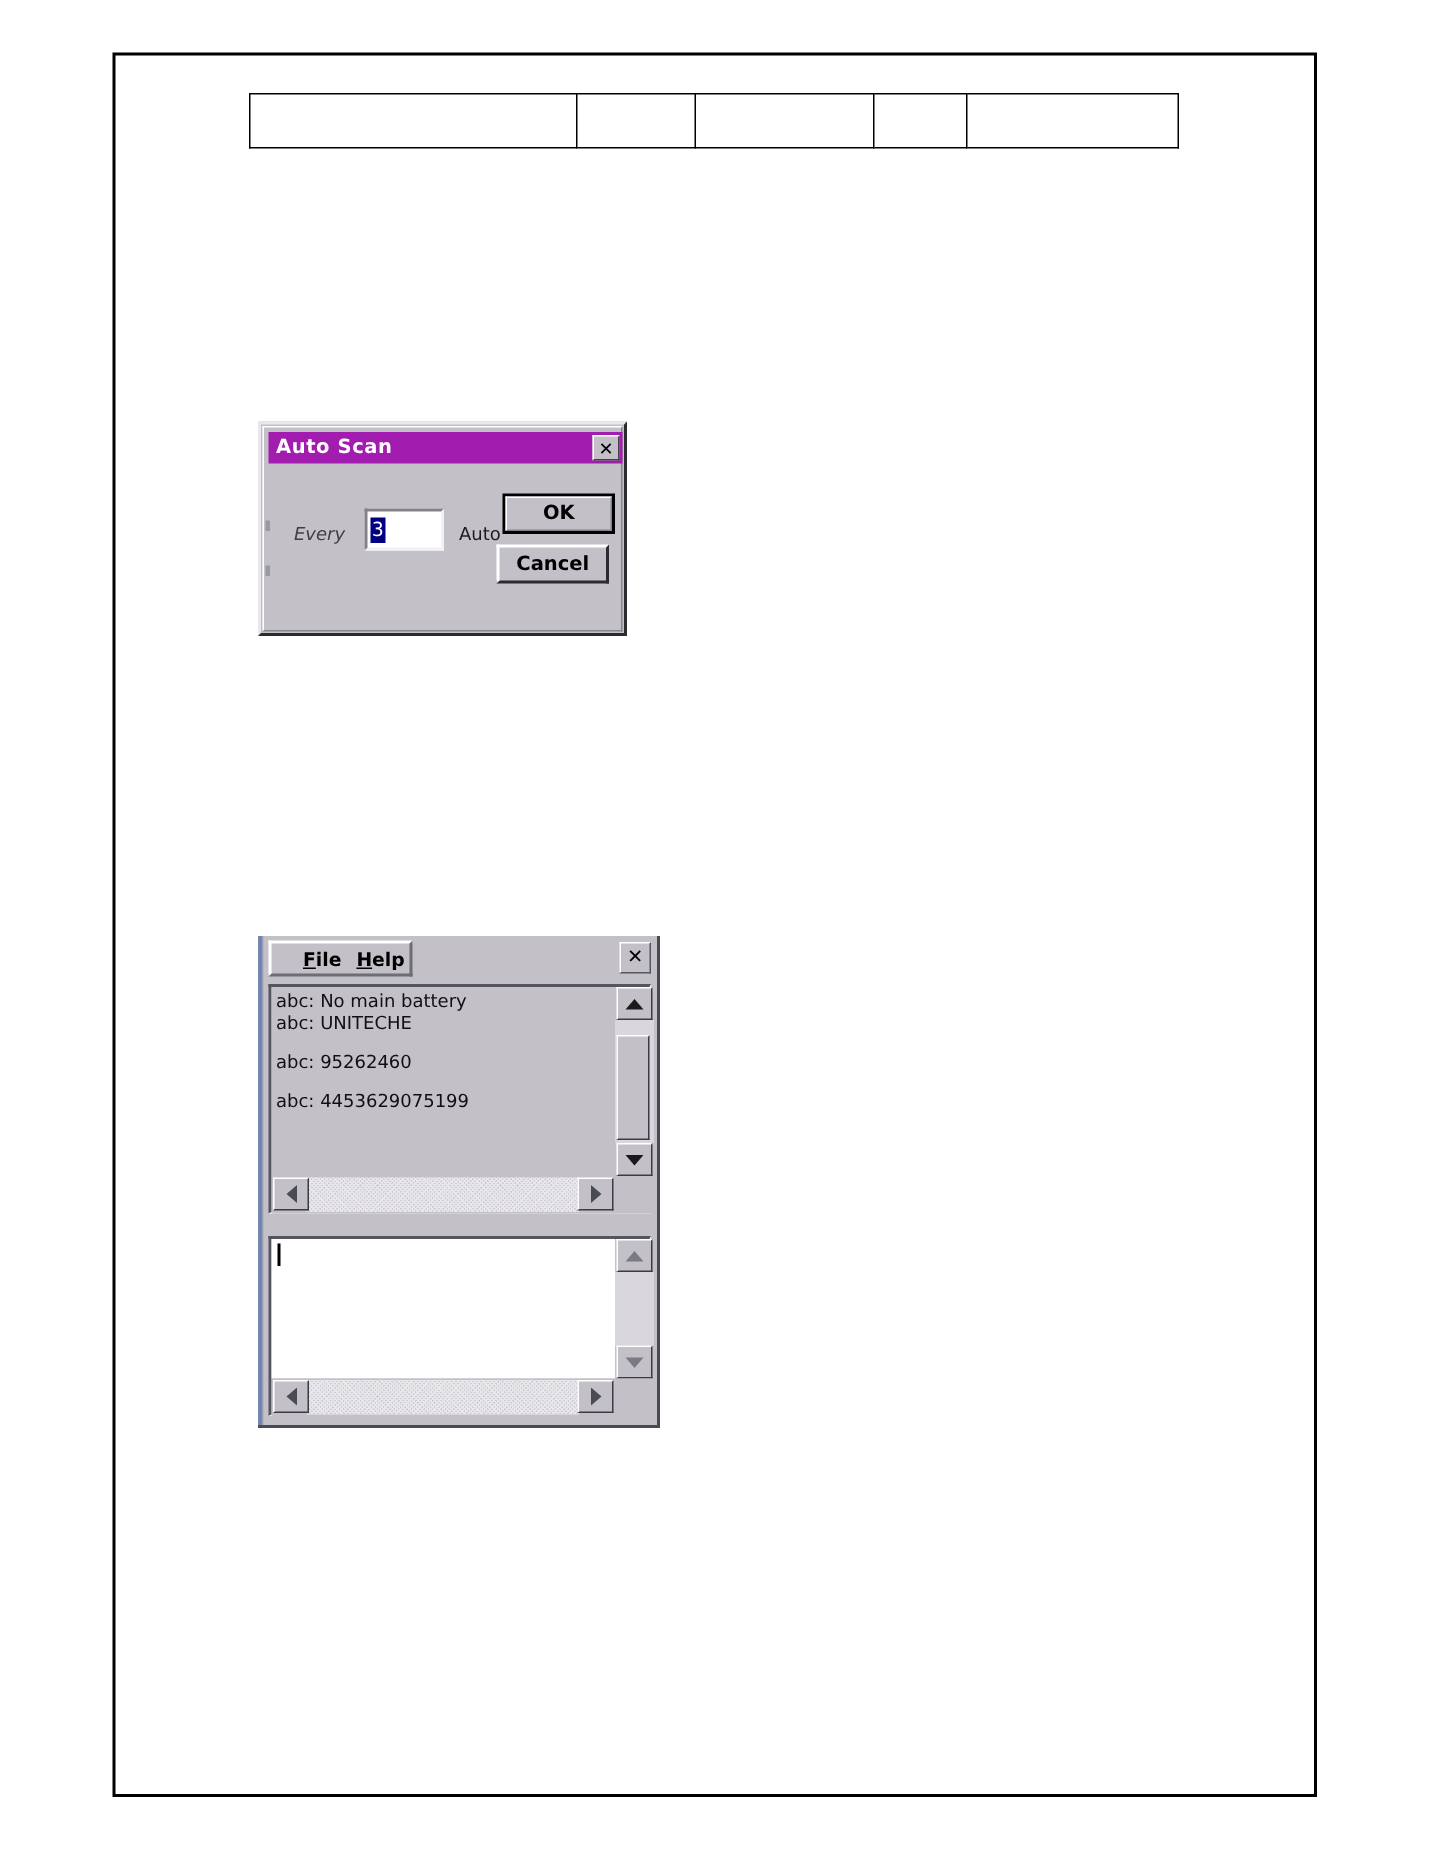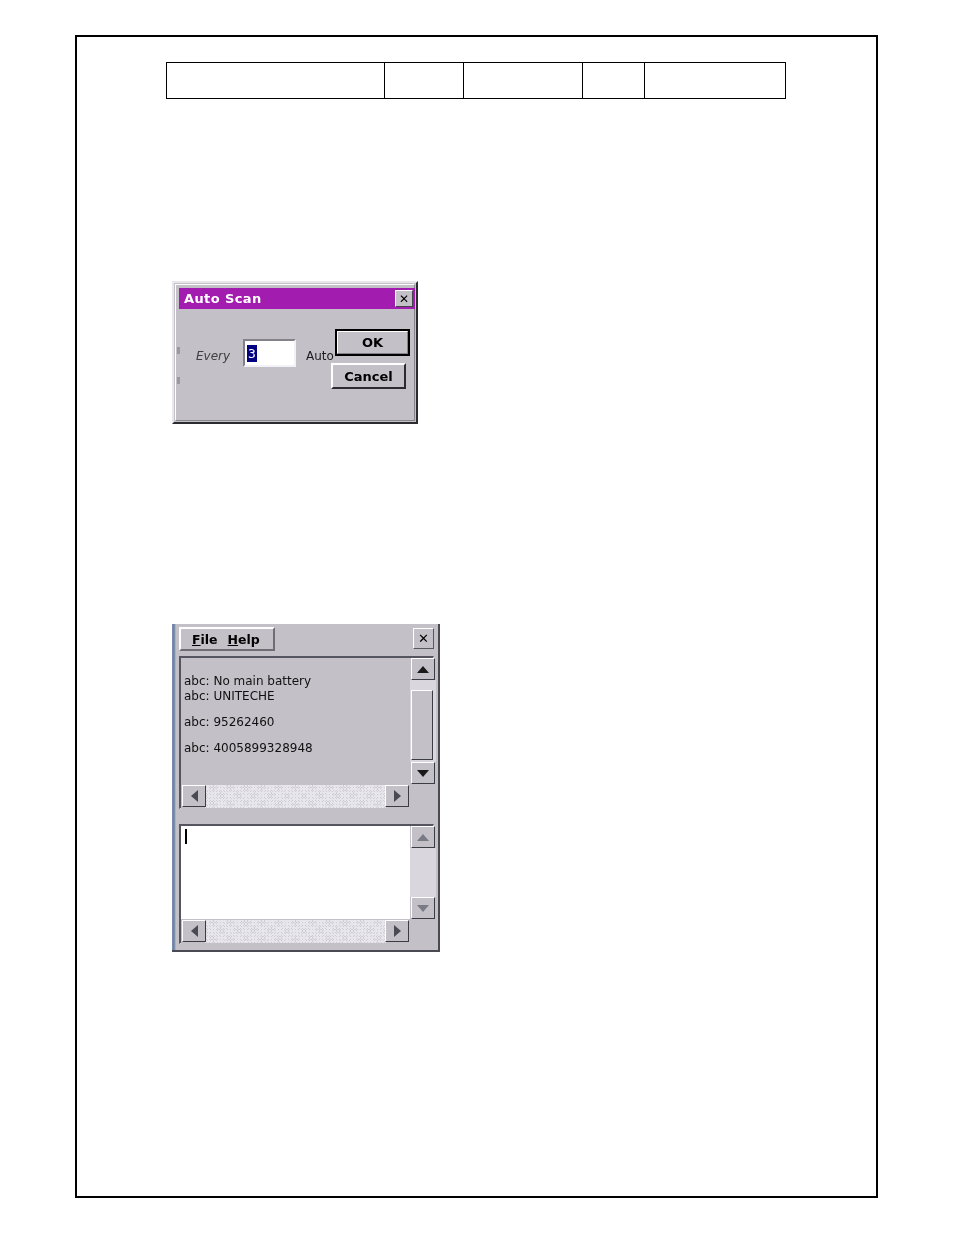--- a/index.html
+++ b/index.html
@@ -240,21 +240,21 @@
     width: 96px; height: 24px;
     background: #c3c0c7;
     border-top: 2px solid #ffffff;
     border-left: 2px solid #ffffff;
     border-right: 2px solid #6e6c74;
     border-bottom: 2px solid #6e6c74;
     box-sizing: border-box;
     display: flex;
     align-items: center;
     gap: 10px;
-    padding-left: 11px;
+    padding-left: 21px;
   }
   .menu-item {
     font-size: 12.5px;
     font-weight: bold;
     color: #000000;
     cursor: default;
     white-space: nowrap;
   }
   .menu-item u { text-decoration: underline; }
   #scan-close {
@@ -287,21 +287,21 @@
     height: 153px;
     border-top: 2px solid #555560;
     border-left: 2px solid #555560;
     border-right: 1px solid #ffffff;
     border-bottom: 1px solid #ffffff;
     background: #c3c0c7;
     box-sizing: border-box;
   }
   #output-text {
     position: absolute;
-    left: 0; top: 14px;
+    left: 0; top: 0;
     width: 212px;
     height: 126px;
     padding: 2px 0 0 3px;
     box-sizing: border-box;
     overflow: hidden;
     background: #c3c0c7;
   }
   .out-line {
     font-size: 12px;
     color: #101010;
@@ -487,21 +487,21 @@
   </div>
 
   <div id="output-pane">
 
     <div id="output-text">
       <div class="out-line">abc: No main battery</div>
       <div class="out-line">abc: UNITECHE</div>
       <div class="out-gap"></div>
       <div class="out-line">abc: 95262460</div>
       <div class="out-gap"></div>
-      <div class="out-line">abc: 4005899328948</div>
+      <div class="out-line">abc: 4453629075199</div>
     </div>
 
     <div class="vscroll" style="left:229px; height:126px;">
       <div class="vscroll-track" style="top:22px; bottom:22px;"></div>
       <div class="scroll-btn" style="left:1px; top:0px;">
         <span class="arrow arrow-up"></span>
       </div>
       <div class="vthumb" style="top:32px; height:70px;"></div>
       <div class="scroll-btn" style="left:1px; top:104px;">
         <span class="arrow arrow-down"></span>

